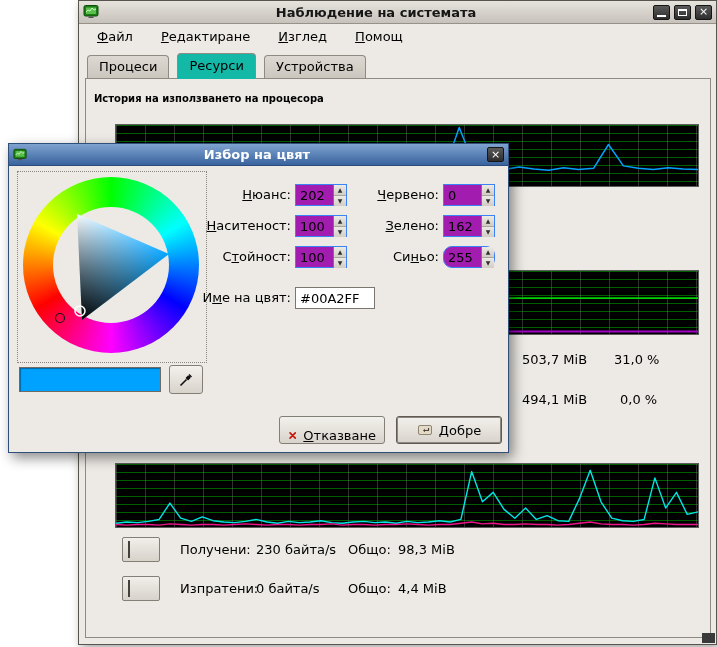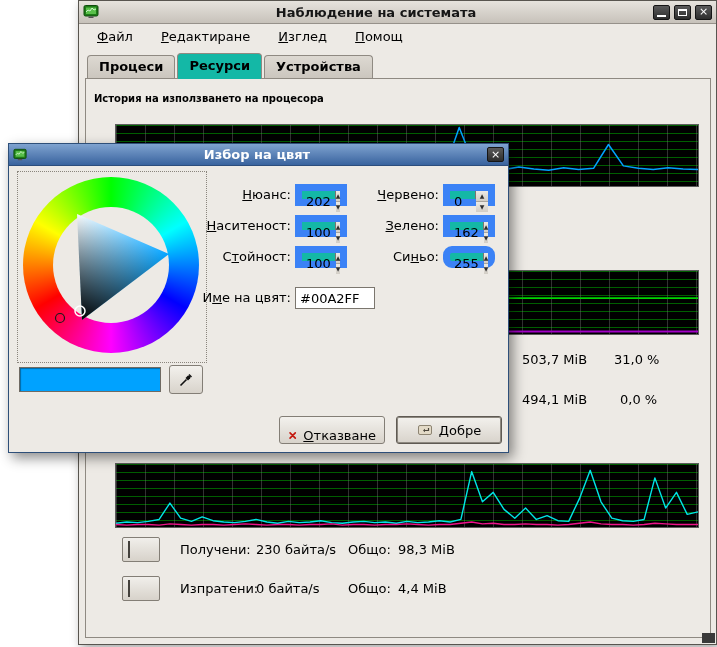--- a/index.html
+++ b/index.html
@@ -60,22 +60,22 @@
   .menu-item { padding:3px 8px; white-space:nowrap; }
 
   .tabs {
     position:absolute; left:0; top:51px; height:26px;
     display:flex; align-items:flex-end; padding-left:8px;
   }
   .tab {
     border:1px solid #8f8a82; border-bottom:none;
     border-radius:4px 4px 0 0;
     background:linear-gradient(#ddd9d2,#cbc6be);
-    padding:3px 11px 4px; margin-right:2px;
-    position:relative; white-space:nowrap;font-weight:bold;
+    padding:3px 11px 4px; margin-right:8px;
+    position:relative; white-space:nowrap;
   }
   .tab.active {
     background:#14b8a6;
     padding:4px 11px 6px;
     margin-bottom:-1px;
     z-index:5;
   }
 
   .page {
     position:absolute; left:6px; top:77px; right:5px; bottom:6px;
@@ -155,21 +155,21 @@
   }
   #dropper-btn { position:absolute; left:160px; top:199px; width:34px; height:29px; }
 
   .field-label {
     position:absolute; width:92px; text-align:right; white-space:nowrap;
   }
   .col1-label { left:190px; }
   .col2-label { left:338px; width:92px; }
   .spin {
     position:absolute; width:52px; height:22px;
-    background:#14b8a6; border:7px solid #3b82f6;
+    background:#a21caf; border:1px solid #3b82f6;
     display:flex;
   }
   .spin .val { flex:1; padding:3px 4px 0; font-size:13px; }
   .spin .steps { width:13px; border-left:1px solid #7b766e; display:flex; flex-direction:column; }
   .spin .step {
     flex:1; background:linear-gradient(#eceae5,#d2cdc5);
     font-size:6px; line-height:10px; text-align:center; color:#2f2f2f;
   }
   .spin .step + .step { border-top:1px solid #a9a49c; }
   .col1-spin { left:286px; }

